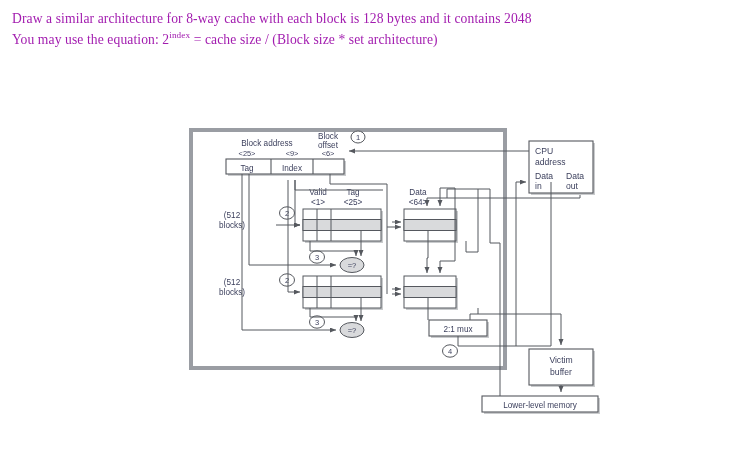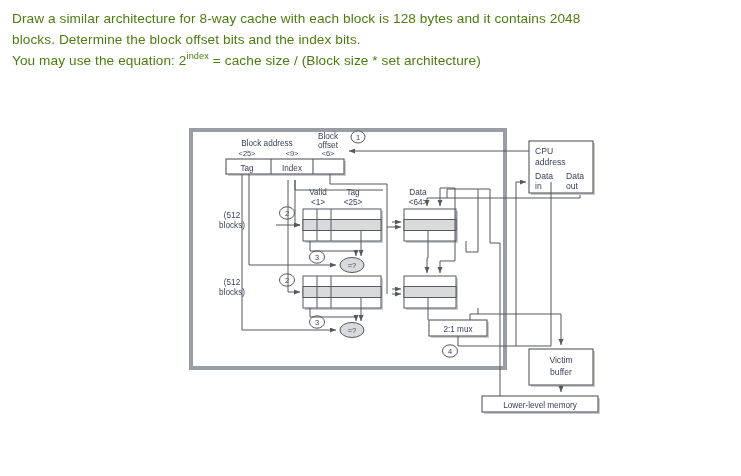--- a/index.html
+++ b/index.html
@@ -17,22 +17,23 @@
   }
 
   
   #question-text {
     position: absolute;
     left: 12px;
     top: 8px;
     width: 716px;
     font-size: 13.6px;
     line-height: 21px;
-    color: #4d7c0f;
+    color: #a21caf;
     letter-spacing: 0.1px;
+    font-family: Liberation Serif, serif;
   }
   #question-text .line { display: block; white-space: nowrap; }
   #question-text sup {
     font-size: 9.2px;
     vertical-align: super;
     line-height: 0;
   }
 
   
   #diagram {
@@ -42,21 +43,20 @@
     width: 741px;
     height: 300px;
   }
   #diagram svg { display: block; }
 </style>
 </head>
 <body>
 
 <div id="question-text">
   <span class="line">Draw a similar architecture for 8-way cache with each block is 128 bytes and it contains 2048</span>
-  <span class="line">blocks. Determine the block offset bits and the index bits.</span>
   <span class="line"><span>You may use the equation: 2</span><sup>index</sup><span> = cache size / (Block size * set architecture)</span></span>
 </div>
 
 <div id="diagram">
 <svg width="741" height="300" viewBox="0 0 741 300" xmlns="http://www.w3.org/2000/svg">
   <defs>
     <marker id="arrow" markerWidth="7" markerHeight="7" refX="6" refY="2.5" orient="auto" markerUnits="userSpaceOnUse">
       <path d="M0,0 L6,2.5 L0,5 z" fill="#55585e"></path>
     </marker>
   </defs>

